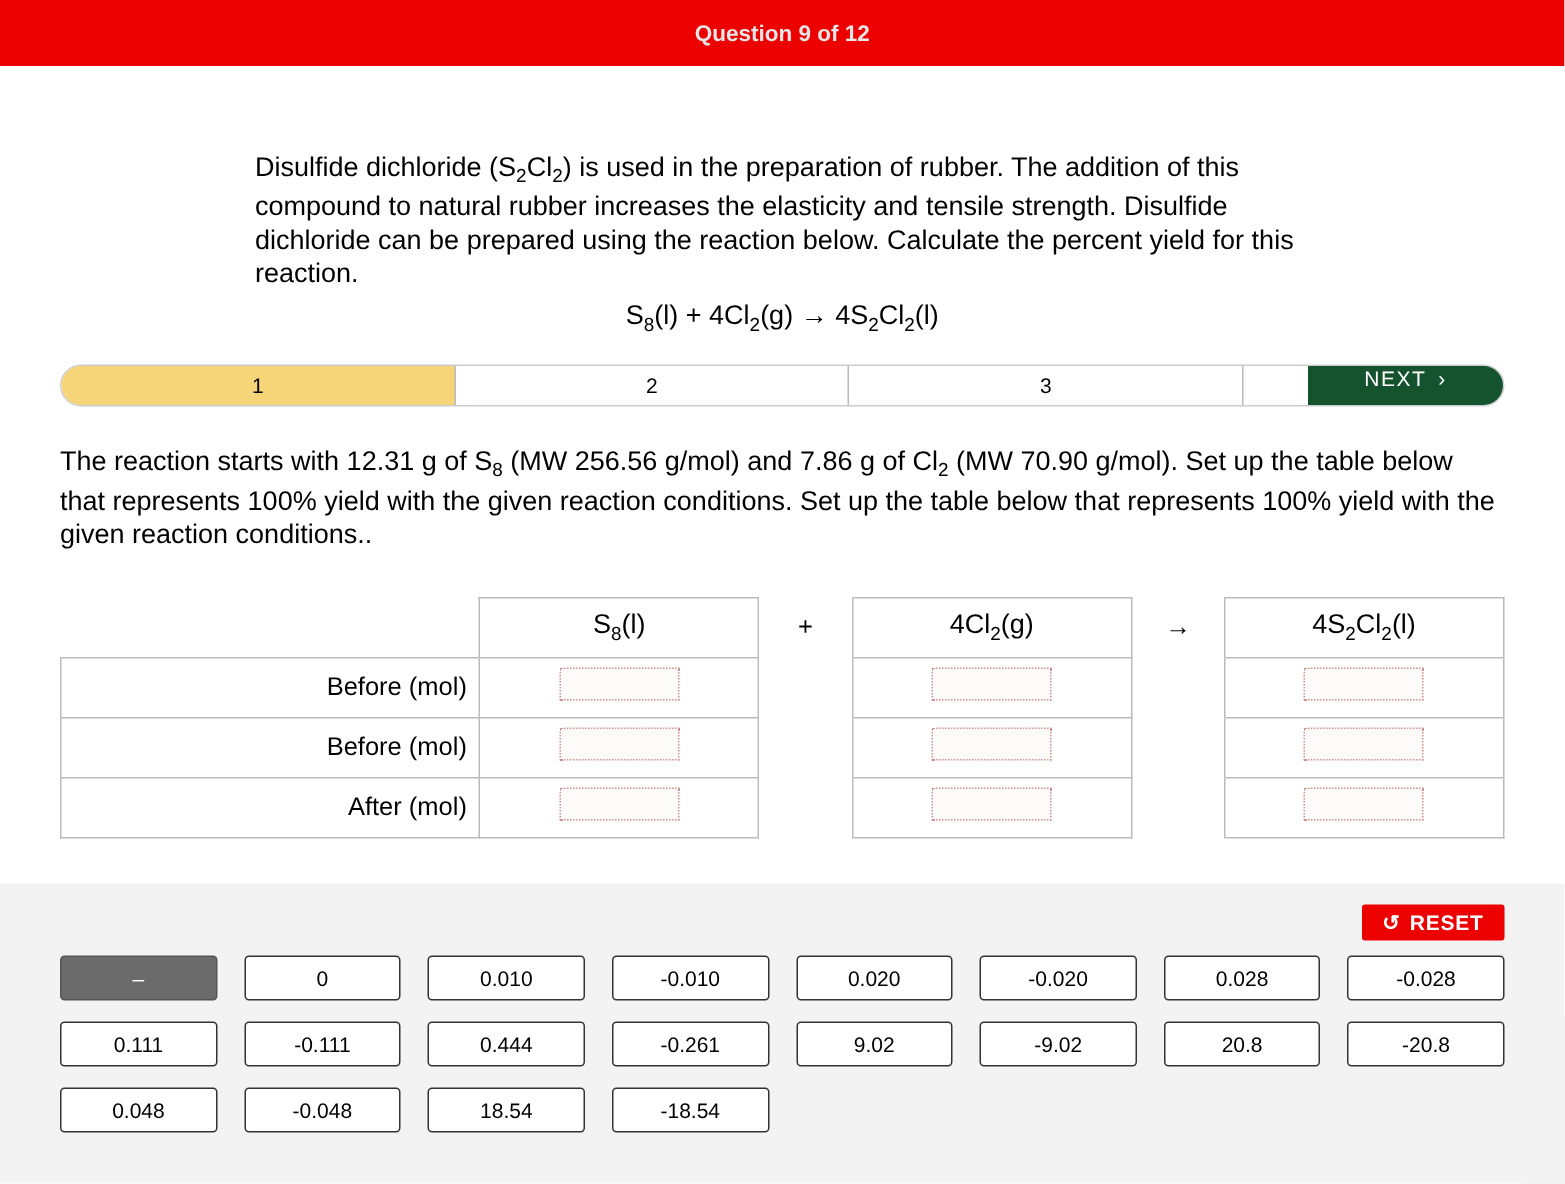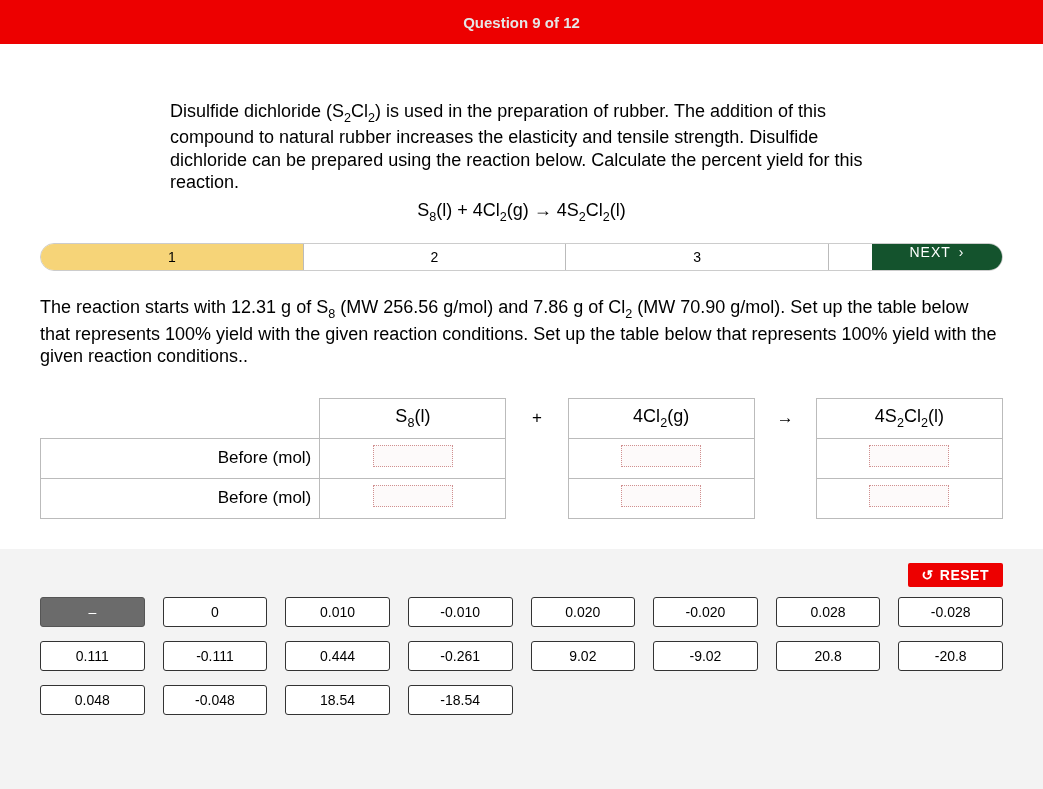--- a/index.html
+++ b/index.html
@@ -221,20 +221,28 @@
     <tr>
       <td class="rowhead">Before (mol)</td>
       <td><span class="drop"></span></td>
       <td class="op"></td>
       <td><span class="drop"></span></td>
       <td class="op"></td>
       <td><span class="drop"></span></td>
     </tr>
     <tr>
       <td class="rowhead">Before (mol)</td>
+      <td><span class="drop"></span></td>
+      <td class="op"></td>
+      <td><span class="drop"></span></td>
+      <td class="op"></td>
+      <td><span class="drop"></span></td>
+    </tr>
+    <tr>
+      <td class="rowhead">After (mol)</td>
       <td><span class="drop"></span></td>
       <td class="op"></td>
       <td><span class="drop"></span></td>
       <td class="op"></td>
       <td><span class="drop"></span></td>
     </tr>
   </tbody>
     </table>
 </div>
 

